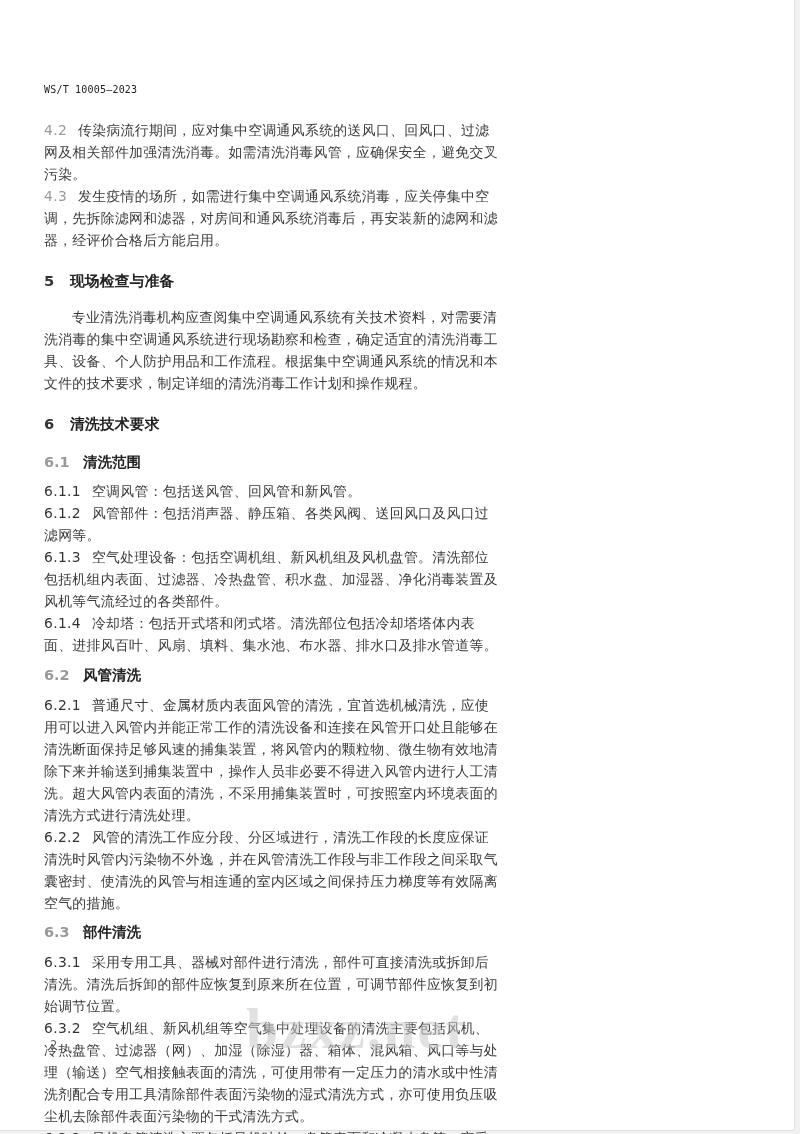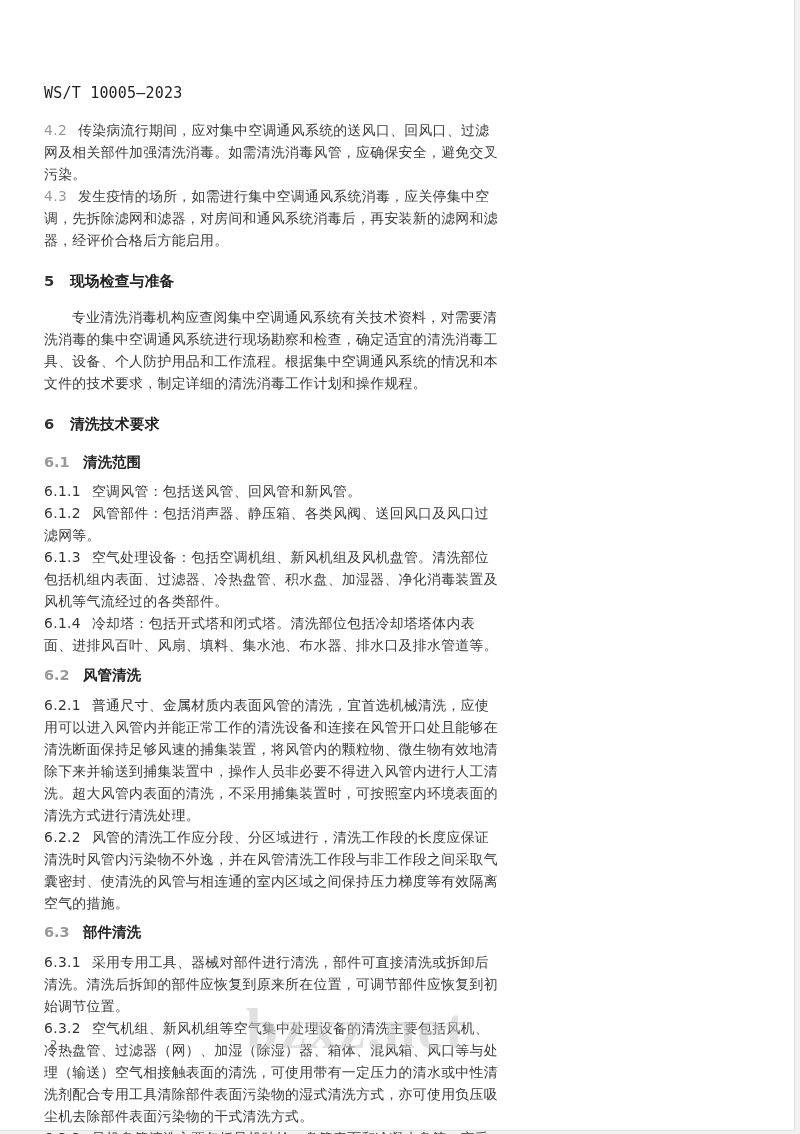--- a/index.html
+++ b/index.html
@@ -4,21 +4,21 @@
   <style>
     html, body { margin: 0; padding: 0; background: #f1f1f1; }
     body { width: 800px; height: 1134px; position: relative; overflow: hidden; }
     .page {
       position: absolute; left: 0; top: 0; width: 794px; height: 1130px;
       background: #ffffff; border-right: 1px solid #e2e2e2; border-bottom: 1px solid #e2e2e2;
       font-family: "DejaVu Serif", "Liberation Serif", serif; color: #333;
     }
     .std-code {
       position: absolute; left: 44px; top: 84px;
-      font-family: "DejaVu Sans Mono", "Liberation Mono", monospace; font-size: 15px; color: #222;
+      font-family: "DejaVu Sans Mono", "Liberation Mono", monospace; font-size: 10px; color: #222;
       letter-spacing: 0.2px;
     }
     .content { position: absolute; left: 44px; top: 120px; width: 416px; transform: scale(1.1); transform-origin: 0 0; }
     .para { font-size: 12.6px; line-height: 20px; margin: 0; color: #3a3a3a; letter-spacing: 0.3px; }
     .para.indent { text-indent: 2em; }
     .num { font-family: "DejaVu Sans", "Liberation Sans", sans-serif; color: #333; margin-right: 10px; }
     .num.faint { color: #999; }
     .h1 {
       font-family: "DejaVu Sans", "Liberation Sans", sans-serif; font-size: 13.4px; color: #222;
       margin: 0; line-height: 22px; letter-spacing: 0.2px;

